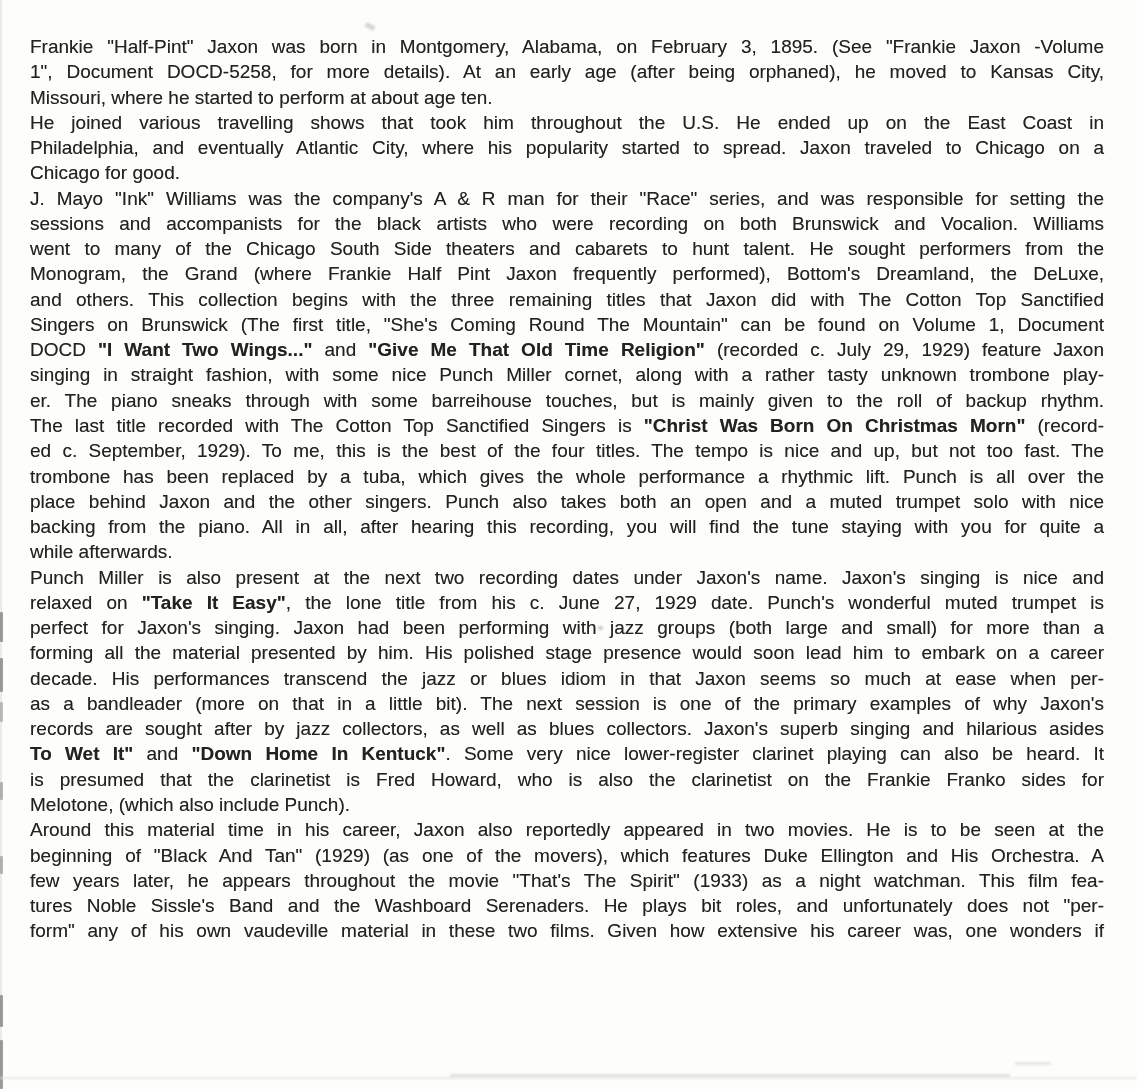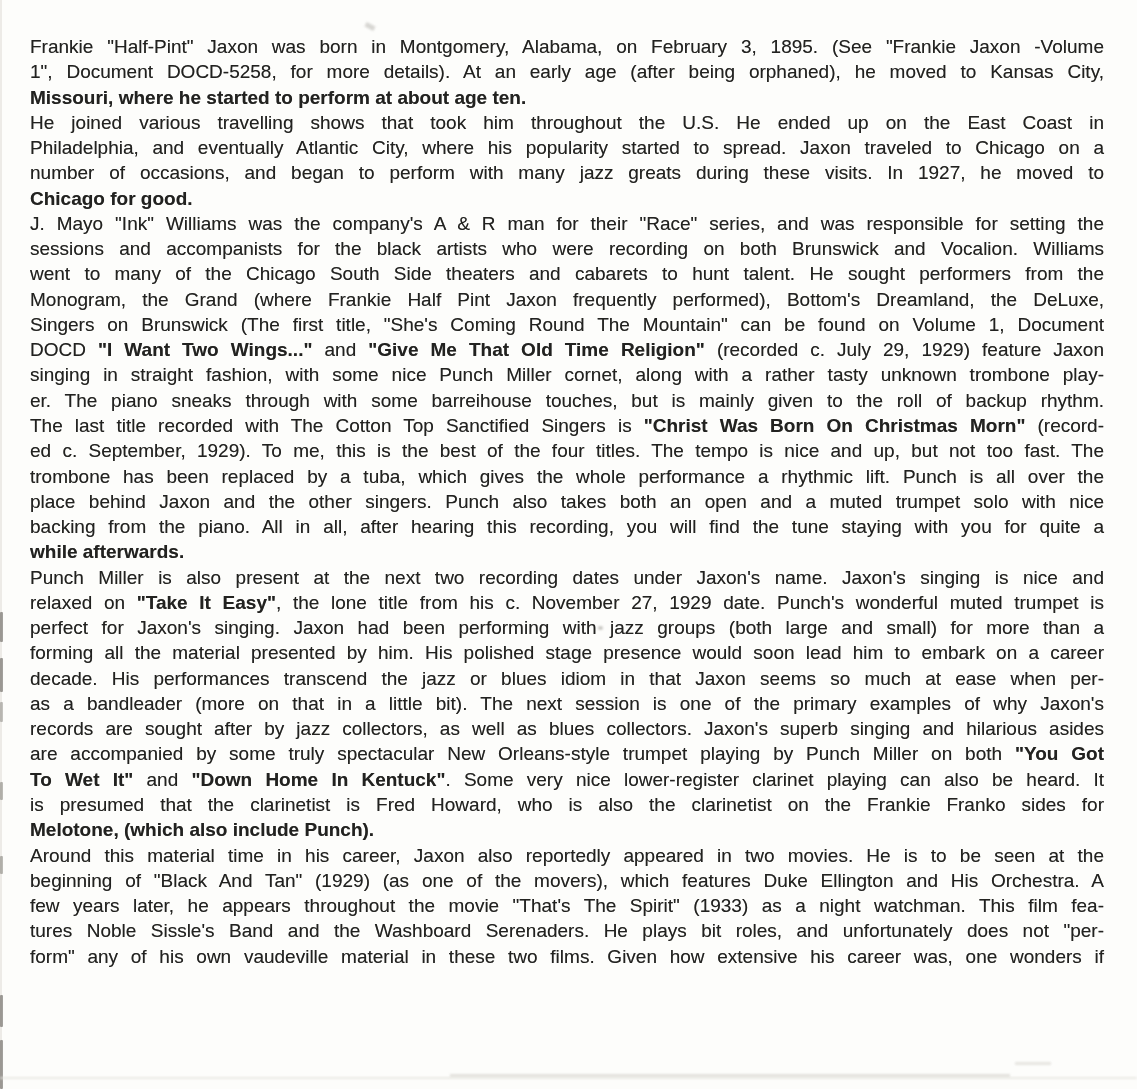--- a/index.html
+++ b/index.html
@@ -28,21 +28,20 @@
   }
   .para { margin: 0; padding: 0; }
   .line {
     text-align: justify;
     text-align-last: justify;
     height: 25.28px;
     white-space: normal;
   }
   .line.last {
     text-align-last: left;
-    font-weight: bold;
   }
   .b { font-weight: bold; }
 
   
   .edge-line {
     position: absolute;
     left: 0; top: 0;
     width: 2px; height: 1089px;
     background: #edebe7;
   }
@@ -65,50 +64,49 @@
 <div class="page">
   <div class="page-text">
       <div class="para">
         <div class="line"><span>Frankie "Half-Pint" Jaxon was born in Montgomery, Alabama, on February 3, 1895. (See "Frankie Jaxon -Volume</span></div>
         <div class="line"><span>1", Document DOCD-5258, for more details). At an early age (after being orphaned), he moved to Kansas City,</span></div>
         <div class="line last"><span>Missouri, where he started to perform at about age ten.</span></div>
       </div>
       <div class="para">
         <div class="line"><span>He joined various travelling shows that took him throughout the U.S. He ended up on the East Coast in</span></div>
         <div class="line"><span>Philadelphia, and eventually Atlantic City, where his popularity started to spread. Jaxon traveled to Chicago on a</span></div>
-        <div class="line"><span>number of occasions, and began to perform with many jazz greats during these visits. In 1927, he moved to</span></div>
         <div class="line last"><span>Chicago for good.</span></div>
       </div>
       <div class="para">
         <div class="line"><span>J. Mayo "Ink" Williams was the company's A &amp; R man for their "Race" series, and was responsible for setting the</span></div>
         <div class="line"><span>sessions and accompanists for the black artists who were recording on both Brunswick and Vocalion. Williams</span></div>
         <div class="line"><span>went to many of the Chicago South Side theaters and cabarets to hunt talent. He sought performers from the</span></div>
         <div class="line"><span>Monogram, the Grand (where Frankie Half Pint Jaxon frequently performed), Bottom's Dreamland, the DeLuxe,</span></div>
+        <div class="line"><span>and others. This collection begins with the three remaining titles that Jaxon did with The Cotton Top Sanctified</span></div>
         <div class="line"><span>Singers on Brunswick (The first title, "She's Coming Round The Mountain" can be found on Volume 1, Document</span></div>
         <div class="line"><span>DOCD </span><span class="b">"I Want Two Wings..."</span><span> and </span><span class="b">"Give Me That Old Time Religion"</span><span> (recorded c. July 29, 1929) feature Jaxon</span></div>
         <div class="line"><span>singing in straight fashion, with some nice Punch Miller cornet, along with a rather tasty unknown trombone play-</span></div>
         <div class="line"><span>er. The piano sneaks through with some barreihouse touches, but is mainly given to the roll of backup rhythm.</span></div>
       </div>
       <div class="para">
         <div class="line"><span>The last title recorded with The Cotton Top Sanctified Singers is </span><span class="b">"Christ Was Born On Christmas Morn"</span><span> (record-</span></div>
         <div class="line"><span>ed c. September, 1929). To me, this is the best of the four titles. The tempo is nice and up, but not too fast. The</span></div>
         <div class="line"><span>trombone has been replaced by a tuba, which gives the whole performance a rhythmic lift. Punch is all over the</span></div>
         <div class="line"><span>place behind Jaxon and the other singers. Punch also takes both an open and a muted trumpet solo with nice</span></div>
         <div class="line"><span>backing from the piano. All in all, after hearing this recording, you will find the tune staying with you for quite a</span></div>
         <div class="line last"><span>while afterwards.</span></div>
       </div>
       <div class="para">
         <div class="line"><span>Punch Miller is also present at the next two recording dates under Jaxon's name. Jaxon's singing is nice and</span></div>
-        <div class="line"><span>relaxed on </span><span class="b">"Take It Easy"</span><span>, the lone title from his c. November 27, 1929 date. Punch's wonderful muted trumpet is</span></div>
+        <div class="line"><span>relaxed on </span><span class="b">"Take It Easy"</span><span>, the lone title from his c. June 27, 1929 date. Punch's wonderful muted trumpet is</span></div>
         <div class="line"><span>perfect for Jaxon's singing. Jaxon had been performing with jazz groups (both large and small) for more than a</span></div>
         <div class="line"><span>forming all the material presented by him. His polished stage presence would soon lead him to embark on a career</span></div>
         <div class="line"><span>decade. His performances transcend the jazz or blues idiom in that Jaxon seems so much at ease when per-</span></div>
         <div class="line"><span>as a bandleader (more on that in a little bit). The next session is one of the primary examples of why Jaxon's</span></div>
         <div class="line"><span>records are sought after by jazz collectors, as well as blues collectors. Jaxon's superb singing and hilarious asides</span></div>
-        <div class="line"><span>are accompanied by some truly spectacular New Orleans-style trumpet playing by Punch Miller on both </span><span class="b">"You Got</span></div>
         <div class="line"><span class="b">To Wet It"</span><span> and </span><span class="b">"Down Home In Kentuck"</span><span>. Some very nice lower-register clarinet playing can also be heard. It</span></div>
         <div class="line"><span>is presumed that the clarinetist is Fred Howard, who is also the clarinetist on the Frankie Franko sides for</span></div>
         <div class="line last"><span>Melotone, (which also include Punch).</span></div>
       </div>
       <div class="para">
         <div class="line"><span>Around this material time in his career, Jaxon also reportedly appeared in two movies. He is to be seen at the</span></div>
         <div class="line"><span>beginning of "Black And Tan" (1929) (as one of the movers), which features Duke Ellington and His Orchestra. A</span></div>
         <div class="line"><span>few years later, he appears throughout the movie "That's The Spirit" (1933) as a night watchman. This film fea-</span></div>
         <div class="line"><span>tures Noble Sissle's Band and the Washboard Serenaders. He plays bit roles, and unfortunately does not "per-</span></div>
         <div class="line"><span>form" any of his own vaudeville material in these two films. Given how extensive his career was, one wonders if</span></div>

